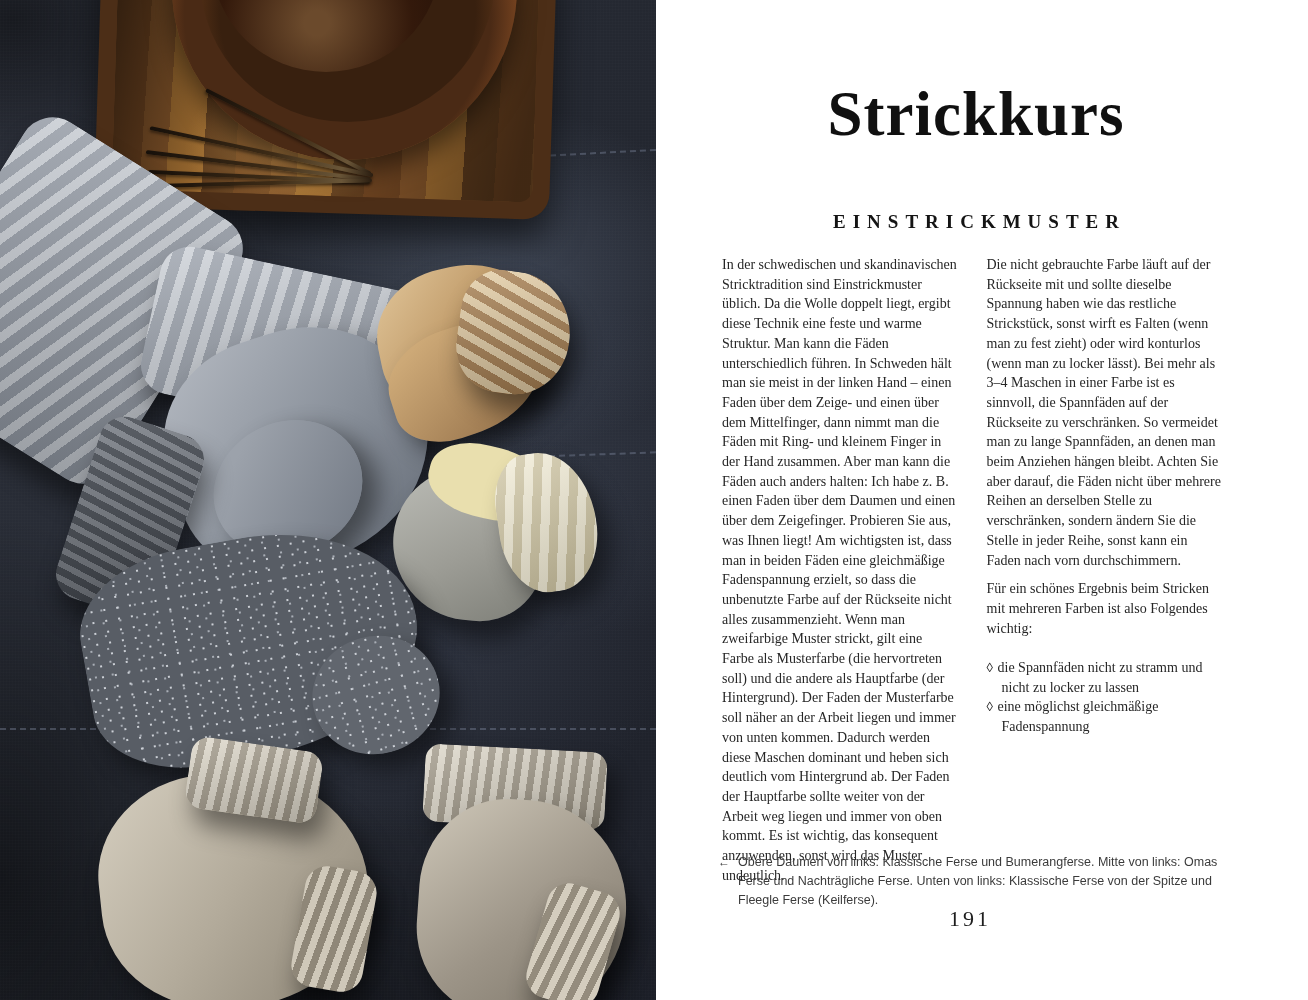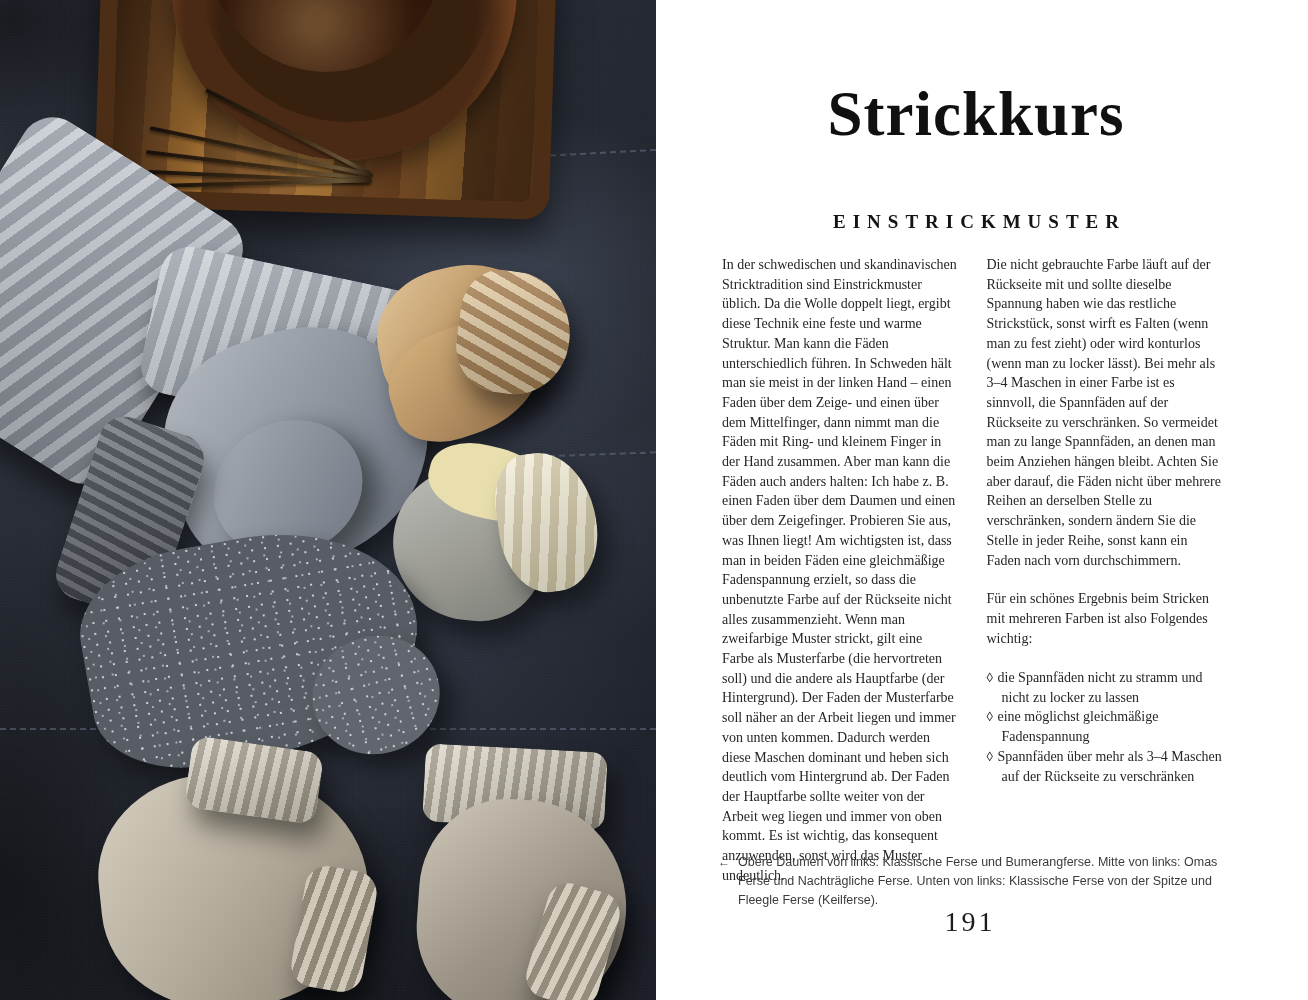--- a/index.html
+++ b/index.html
@@ -130,29 +130,29 @@
   .title { position:absolute; top:78px; left:0; width:640px; text-align:center;
     font-family:"Liberation Serif", serif; font-weight:700; font-size:63px; color:#101010;
     letter-spacing:1px; }
   .subtitle { position:absolute; top:191px; left:0; width:640px; text-align:center;
     font-family:"Liberation Serif", serif; font-weight:700; font-size:19px; color:#141414;
     letter-spacing:7px; text-indent:7px;margin-top:20px; }
   .columns { position:absolute; left:66px; top:255px; width:500px; display:flex; gap:29px; }
   .col { width:237px; font-family:"Liberation Serif", serif; font-size:14px; line-height:19.7px;
     color:#262626; text-align:left; }
   .col p { margin:0; }
-  .col p + p { margin-top:19px; }
+  .col p + p { margin-top:9px; }
   .bullets { list-style:none; margin-top:19.7px; }
   .bullets li { padding-left:15px; text-indent:-15px; }
   .diamond { display:inline-block; text-indent:0; width:11px; font-size:13px; color:#262626; }
   .caption { position:absolute; left:62px; top:853px; width:500px; display:flex; gap:8px;
     font-family:"Liberation Sans", sans-serif; font-size:12.5px; line-height:19px; color:#3b3b3b; }
   .caption .arr { flex:0 0 auto; font-size:12px; }
   .pagenum { position:absolute; top:906px; left:0; width:628px; text-align:center;
-    font-family:"Liberation Serif", serif; font-size:28px; letter-spacing:3px; color:#1d1d1d;
+    font-family:"Liberation Serif", serif; font-size:22px; letter-spacing:3px; color:#1d1d1d;
     font-variant-numeric:oldstyle-nums; }
 </style>
 </head>
 <body>
 
 <div class="stage">
 
   <div class="photo">
     <div class="weave"></div>
     <div class="seam seam-1"></div>
@@ -206,21 +206,20 @@
     <div class="columns">
       <div class="col">
         <p>In der schwedischen und skandinavischen Stricktradition sind Einstrickmuster üblich. Da die Wolle doppelt liegt, ergibt diese Technik eine feste und warme Struktur. Man kann die Fäden unterschiedlich führen. In Schweden hält man sie meist in der linken Hand – einen Faden über dem Zeige- und einen über dem Mittelfinger, dann nimmt man die Fäden mit Ring- und kleinem Finger in der Hand zusammen. Aber man kann die Fäden auch anders halten: Ich habe z. B. einen Faden über dem Daumen und einen über dem Zeigefinger. Probieren Sie aus, was Ihnen liegt! Am wichtigsten ist, dass man in beiden Fäden eine gleichmäßige Fadenspannung erzielt, so dass die unbenutzte Farbe auf der Rückseite nicht alles zusammenzieht. Wenn man zweifarbige Muster strickt, gilt eine Farbe als Musterfarbe (die hervortreten soll) und die andere als Hauptfarbe (der Hintergrund). Der Faden der Musterfarbe soll näher an der Arbeit liegen und immer von unten kommen. Dadurch werden diese Maschen dominant und heben sich deutlich vom Hintergrund ab. Der Faden der Hauptfarbe sollte weiter von der Arbeit weg liegen und immer von oben kommt. Es ist wichtig, das konsequent anzuwenden, sonst wird das Muster undeutlich.</p>
       </div>
       <div class="col">
         <p>Die nicht gebrauchte Farbe läuft auf der Rückseite mit und sollte dieselbe Spannung haben wie das restliche Strickstück, sonst wirft es Falten (wenn man zu fest zieht) oder wird konturlos (wenn man zu locker lässt). Bei mehr als 3–4 Maschen in einer Farbe ist es sinnvoll, die Spannfäden auf der Rückseite zu verschränken. So vermeidet man zu lange Spannfäden, an denen man beim Anziehen hängen bleibt. Achten Sie aber darauf, die Fäden nicht über mehrere Reihen an derselben Stelle zu verschränken, sondern ändern Sie die Stelle in jeder Reihe, sonst kann ein Faden nach vorn durchschimmern.</p>
         <p>Für ein schönes Ergebnis beim Stricken mit mehreren Farben ist also Folgendes wichtig:</p>
         <ul class="bullets">
           <li><span class="diamond">◊</span><span>die Spannfäden nicht zu stramm und nicht zu locker zu lassen</span></li>
           <li><span class="diamond">◊</span><span>eine möglichst gleichmäßige Fadenspannung</span></li>
-          <li><span class="diamond">◊</span><span>Spannfäden über mehr als 3–4 Maschen auf der Rückseite zu verschränken</span></li>
         </ul>
       </div>
     </div>
 
     <div class="caption">
       <span class="arr">←</span>
       <span>Obere Daumen von links: Klassische Ferse und Bumerangferse. Mitte von links: Omas Ferse und Nachträgliche Ferse. Unten von links: Klassische Ferse von der Spitze und Fleegle Ferse (Keilferse).</span>
     </div>
 
     <div class="pagenum">191</div>

